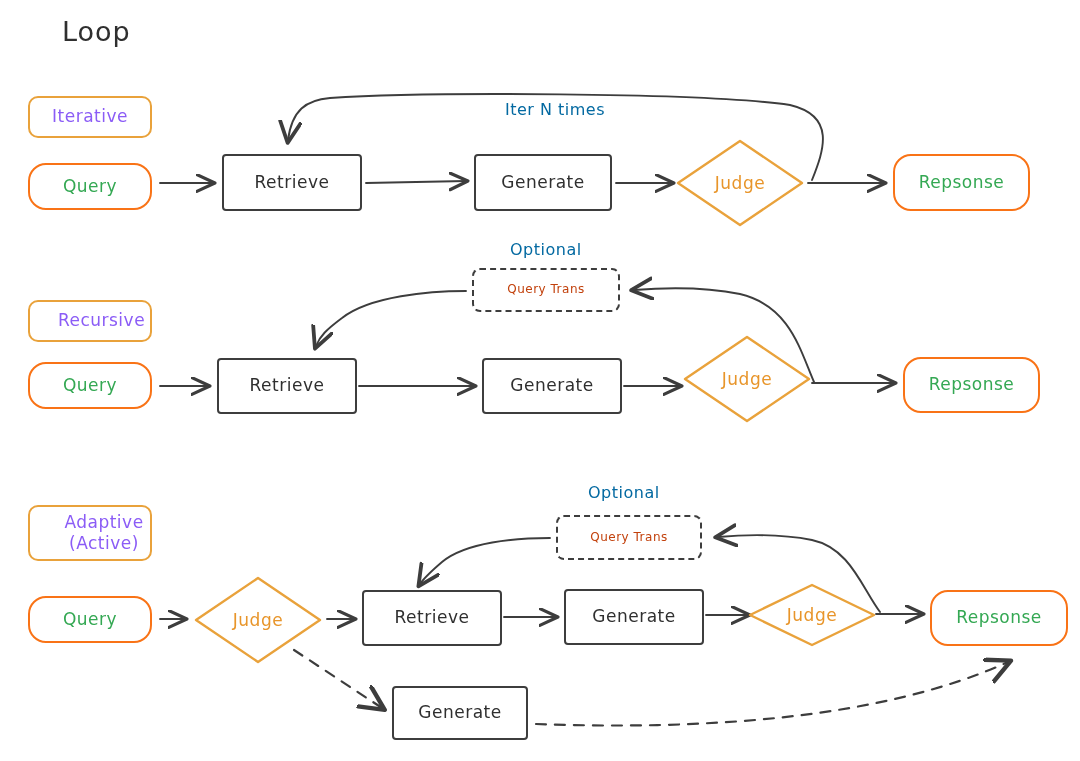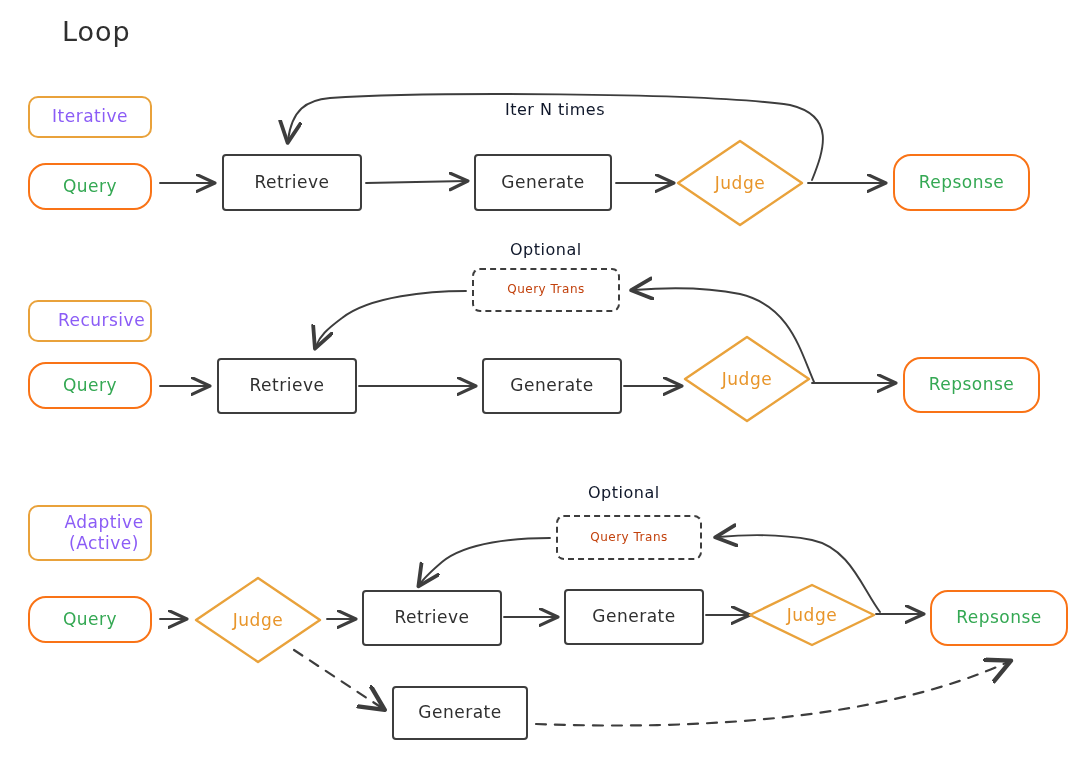--- a/index.html
+++ b/index.html
@@ -75,21 +75,21 @@
     display: flex;
     align-items: center;
     justify-content: center;
     color: #e8952a;
     font-size: 17px;
     letter-spacing: 0.5px;
     pointer-events: none;
   }
   .freetext {
     position: absolute;
-    color: #0f172a;
+    color: #0369a1;
     font-size: 16px;
     letter-spacing: 0.5px;
     white-space: nowrap;
   }
   .title {
     position: absolute;
     color: #2f2f2f;
     font-size: 27px;
     letter-spacing: 1px;
     white-space: nowrap;

